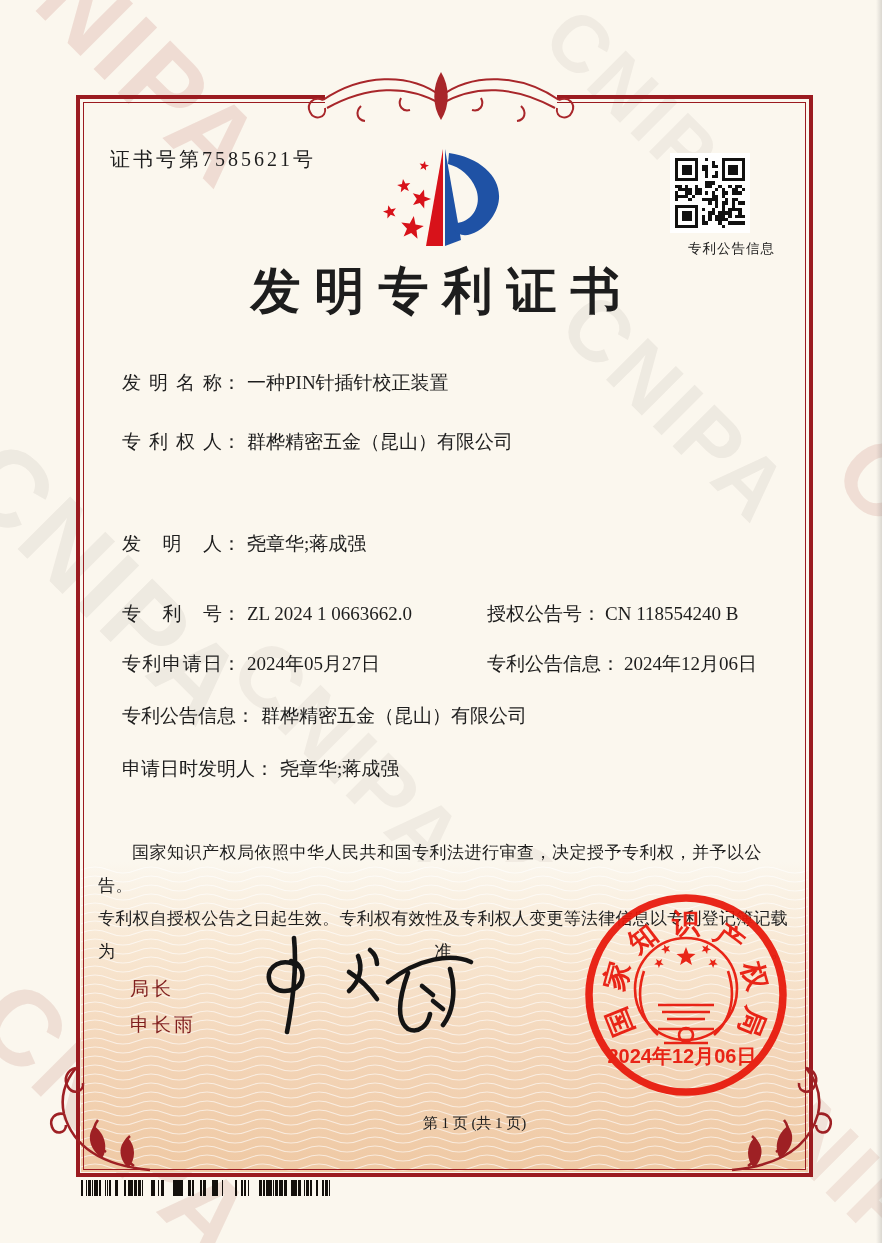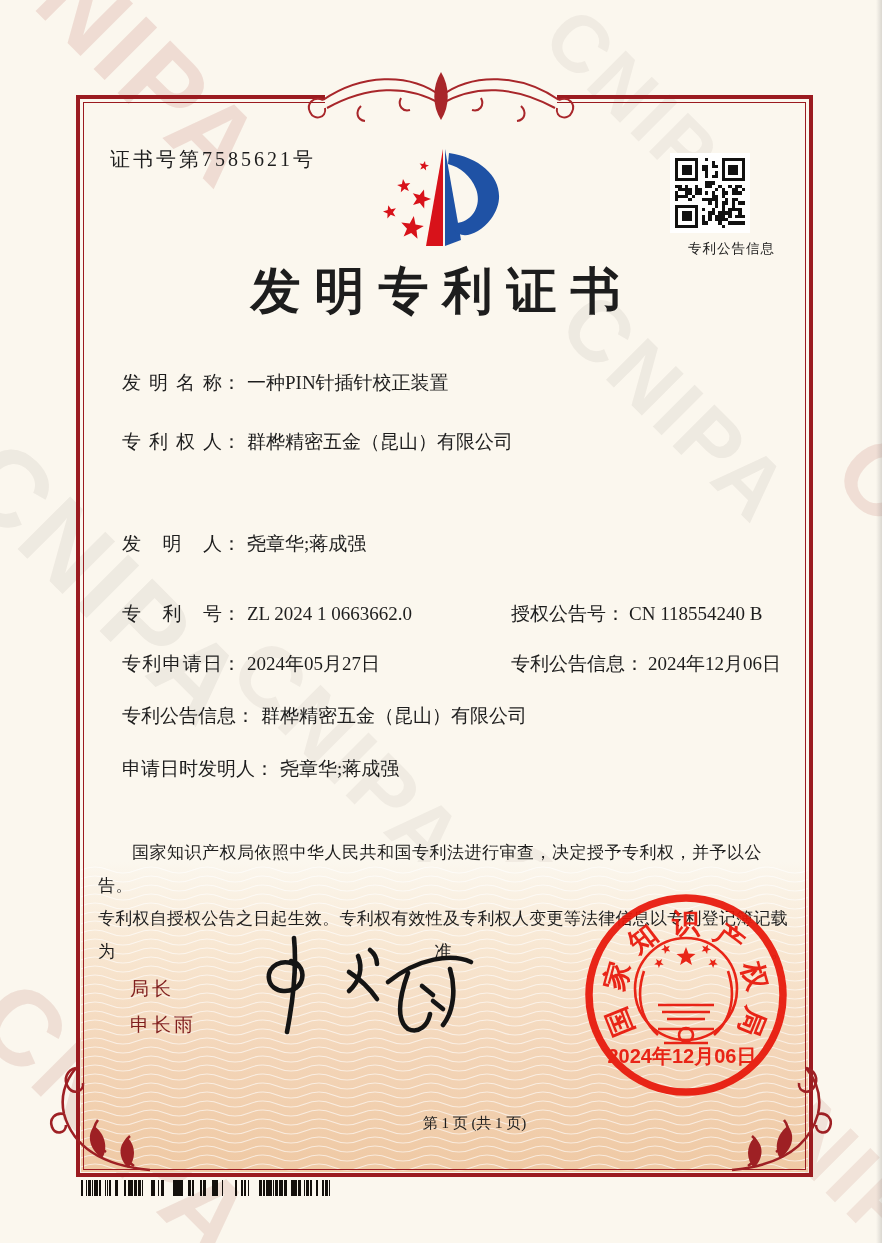--- a/index.html
+++ b/index.html
@@ -28,21 +28,21 @@
   .qrlabel{position:absolute;left:645px;top:240px;width:130px;text-align:right;
       font-size:13.5px;letter-spacing:1px;z-index:4;}
   .title{position:absolute;left:76px;top:258px;width:733px;text-align:center;font-size:50px;
       font-weight:bold;letter-spacing:14px;z-index:4;}
   
   .row{position:absolute;left:122px;width:690px;font-size:19px;z-index:4;white-space:nowrap;}
   .flabel{display:inline-block;width:100px;text-align:justify;text-align-last:justify;}
   .flabel.wide{width:auto;text-align-last:auto;}
   .colon{display:inline-block;}
   .fvalue{margin-left:6px;}
-  .col2{position:absolute;left:365px;top:0;margin-left:24px;}
+  .col2{position:absolute;left:365px;top:0;}
   .col2 .fvalue{margin-left:4px;}
   
   .notice{position:absolute;left:98px;top:836px;width:690px;font-size:17px;
       line-height:33px;z-index:4;}
   .notice .l1{text-indent:2em;letter-spacing:.5px;}
   .notice .l2{letter-spacing:.2px;text-align:justify;text-align-last:justify;}
   
   .officer{position:absolute;left:130px;z-index:5;font-family:Liberation Sans, sans-serif;
       font-size:19px;letter-spacing:3px;color:#7f1d1d;}
   .sig{position:absolute;left:238px;top:928px;z-index:5;}

